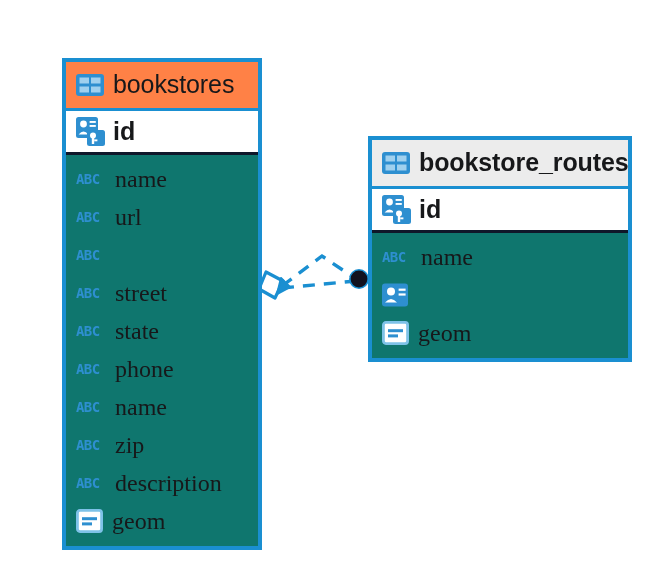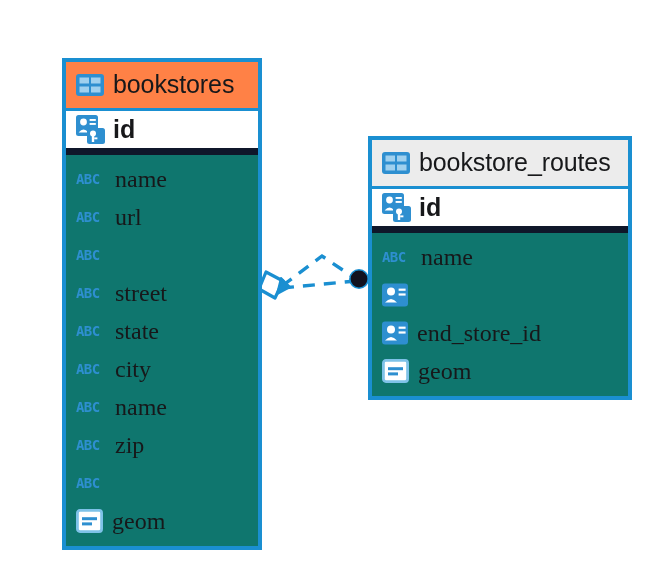--- a/index.html
+++ b/index.html
@@ -36,34 +36,34 @@
     align-items: center;
     gap: 9px;
     padding: 4px 10px 5px 10px;
     height: 46px;
     font-size: 25px;
     color: #17181a;
     letter-spacing: -0.1px;
     white-space: nowrap;
   }
   .entity-header.selected { background: #FF8146; }
-  .entity-header.plain    { background: #ECECEC; }
+  .entity-header.plain    { background: #ECECEC; font-weight: bold; }
 
   .pk-row {
     box-sizing: border-box;
     display: flex;
     align-items: center;
     gap: 8px;
     height: 47px;
     padding: 0 10px;
     font-size: 25px;
     font-weight: bold;
     color: #17181a;
     border-top: 3px solid #1A8FD1;
-    border-bottom: 7px solid #0f172a;
+    border-bottom: 3px solid #0f172a;
     background: #ffffff;
   }
 
   .field-list {
     padding: 5px 0 6px 0;
     background: #0f766e;
   }
 
   .field-row {
     box-sizing: border-box;
@@ -189,41 +189,42 @@
         <svg class="abc-icon" viewBox="0 0 30 18">
           <text x="0" y="14" font-family="'DejaVu Sans Mono', monospace" font-size="14" font-weight="bold" fill="#2E8FD0" letter-spacing="-0.6">ABC</text>
         </svg>
         <span class="field-label">state</span>
       </div>
 
       <div class="field-row">
         <svg class="abc-icon" viewBox="0 0 30 18">
           <text x="0" y="14" font-family="'DejaVu Sans Mono', monospace" font-size="14" font-weight="bold" fill="#2E8FD0" letter-spacing="-0.6">ABC</text>
         </svg>
-        <span class="field-label">city</span>
+        <span class="field-label">phone</span>
       </div>
 
       <div class="field-row">
         <svg class="abc-icon" viewBox="0 0 30 18">
           <text x="0" y="14" font-family="'DejaVu Sans Mono', monospace" font-size="14" font-weight="bold" fill="#2E8FD0" letter-spacing="-0.6">ABC</text>
         </svg>
         <span class="field-label">name</span>
       </div>
 
       <div class="field-row">
         <svg class="abc-icon" viewBox="0 0 30 18">
           <text x="0" y="14" font-family="'DejaVu Sans Mono', monospace" font-size="14" font-weight="bold" fill="#2E8FD0" letter-spacing="-0.6">ABC</text>
         </svg>
         <span class="field-label">zip</span>
       </div>
 
       <div class="field-row">
         <svg class="abc-icon" viewBox="0 0 30 18">
           <text x="0" y="14" font-family="'DejaVu Sans Mono', monospace" font-size="14" font-weight="bold" fill="#2E8FD0" letter-spacing="-0.6">ABC</text>
         </svg>
+        <span class="field-label">description</span>
       </div>
 
       <div class="field-row">
         <svg class="icon geom" viewBox="0 0 27 24">
           <rect x="1.4" y="1.4" width="24.2" height="21.2" rx="2.5" fill="#ffffff" stroke="#7EC2E8" stroke-width="2.8"></rect>
           <rect x="6" y="8.2" width="15" height="3" fill="#2E8FD0"></rect>
           <rect x="6" y="13.4" width="10" height="3" fill="#2E8FD0"></rect>
         </svg>
         <span class="field-label">geom</span>
       </div>
@@ -271,30 +272,20 @@
       <div class="field-row">
         <svg class="icon card" viewBox="0 0 26 26">
           <rect x="0" y="1.5" width="26" height="23" rx="3" fill="#2E8FD0"></rect>
           <circle cx="9" cy="9.6" r="4" fill="#ffffff"></circle>
           <path d="M 3 20.6 Q 9 13.4 15 20.6 Z" fill="#ffffff"></path>
           <rect x="16.6" y="6.6" width="7" height="2.2" fill="#ffffff"></rect>
           <rect x="16.6" y="11.4" width="7" height="2.2" fill="#ffffff"></rect>
         </svg>
       </div>
 
-      <div class="field-row">
-        <svg class="icon card" viewBox="0 0 26 26">
-          <rect x="0" y="1.5" width="26" height="23" rx="3" fill="#2E8FD0"></rect>
-          <circle cx="9" cy="9.6" r="4" fill="#ffffff"></circle>
-          <path d="M 3 20.6 Q 9 13.4 15 20.6 Z" fill="#ffffff"></path>
-          <rect x="16.6" y="6.6" width="7" height="2.2" fill="#ffffff"></rect>
-          <rect x="16.6" y="11.4" width="7" height="2.2" fill="#ffffff"></rect>
-        </svg>
-        <span class="field-label">end_store_id</span>
-      </div>
 
       <div class="field-row">
         <svg class="icon geom" viewBox="0 0 27 24">
           <rect x="1.4" y="1.4" width="24.2" height="21.2" rx="2.5" fill="#ffffff" stroke="#7EC2E8" stroke-width="2.8"></rect>
           <rect x="6" y="8.2" width="15" height="3" fill="#2E8FD0"></rect>
           <rect x="6" y="13.4" width="10" height="3" fill="#2E8FD0"></rect>
         </svg>
         <span class="field-label">geom</span>
       </div>
 

